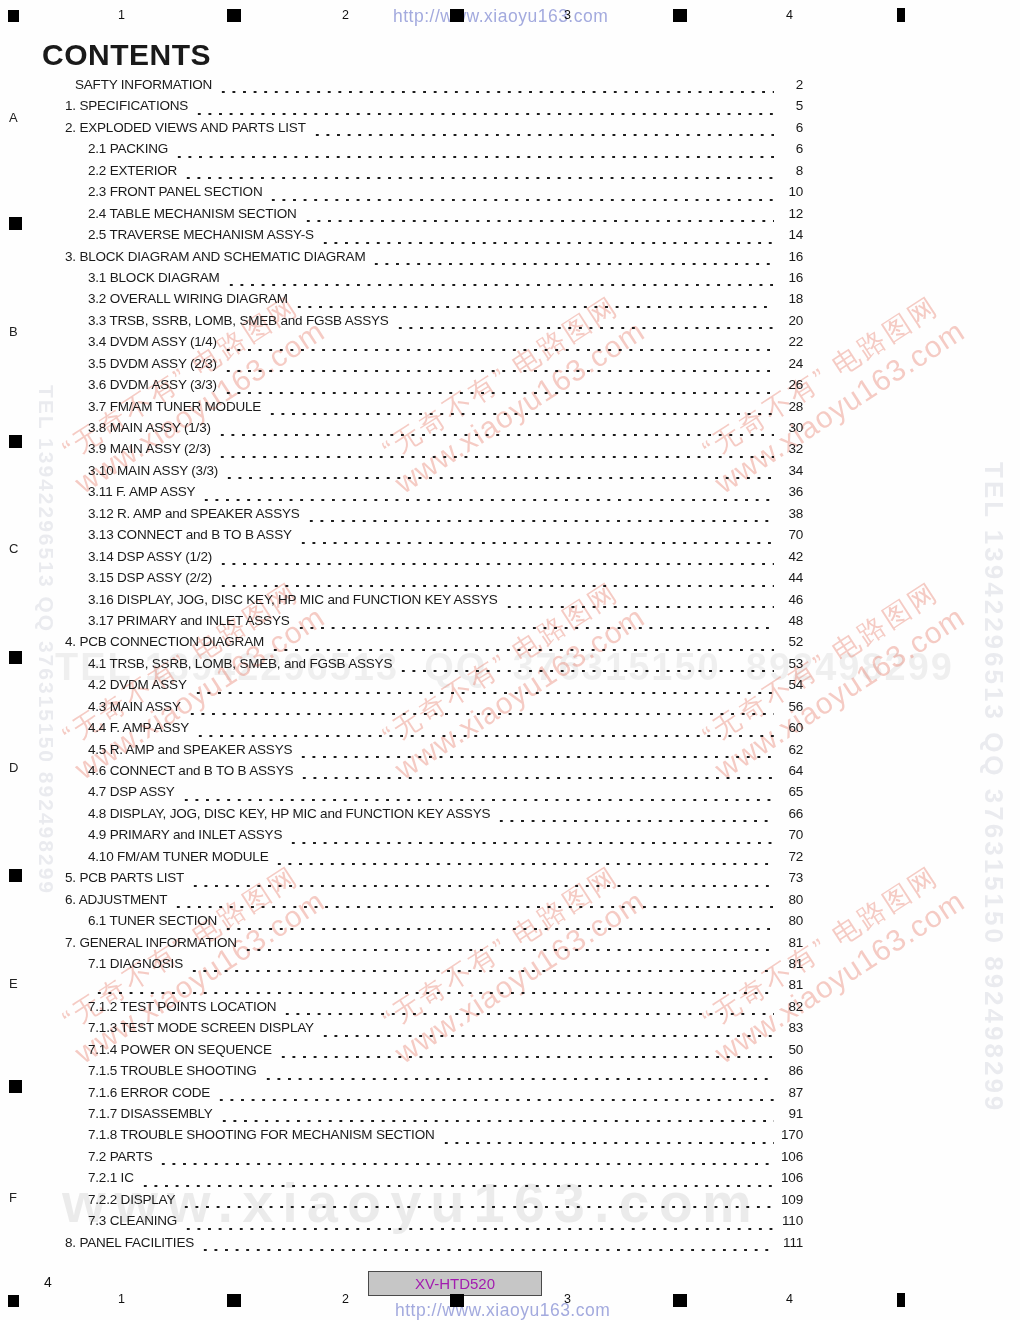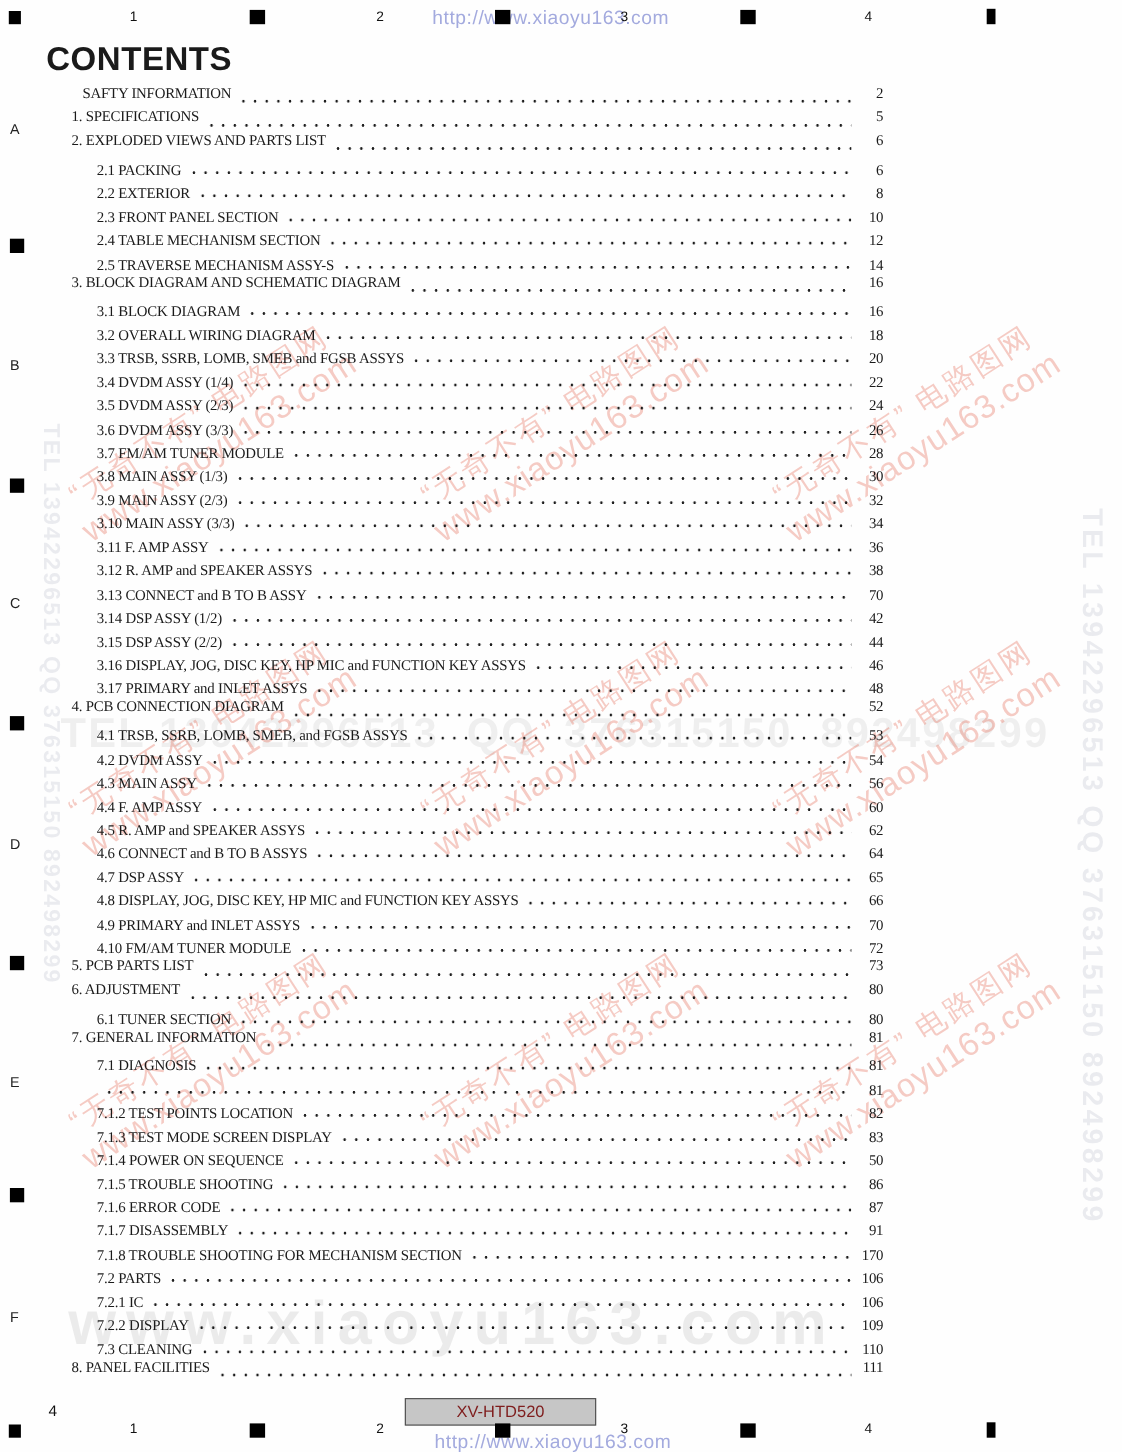--- a/index.html
+++ b/index.html
@@ -16,42 +16,42 @@
   #wm-left{left:34px;top:385px;font-size:21px;letter-spacing:2px;}
   #wm-right{left:978px;top:462px;font-size:26px;letter-spacing:3px;}
   .pink-tile{position:absolute;z-index:0;transform:translate(-50%,-50%) rotate(-33deg);
              text-align:center;pointer-events:none;color:rgba(228,100,80,0.33);white-space:nowrap;}
   .pink-tile .l1{font-size:27px;letter-spacing:3px;}
   .pink-tile .l2{font-size:30px;letter-spacing:1px;}
 
   
   #title{position:absolute;left:42px;top:38px;z-index:1;font-size:30px;font-weight:bold;letter-spacing:0.5px;}
   #toc{position:absolute;left:65px;top:77px;width:738px;z-index:1;}
-  .row{display:flex;align-items:baseline;height:21.45px;font-size:13.5px;letter-spacing:-0.2px;font-family:Liberation Serif, serif;}
+  .row{display:flex;align-items:baseline;height:21.45px;font-size:13.5px;letter-spacing:-0.2px;}
   .lvl0{padding-left:0;}
   .lvl1{padding-left:10px;}
-  .lvl2{padding-left:23px;align-items:flex-end;}
+  .lvl2{padding-left:23px;}
   .lbl{white-space:nowrap;}
   .dots{flex:1;align-self:flex-end;height:4px;margin:0 3px 4px 6px;
         background-image:radial-gradient(circle,#1c1c1c 1.15px,transparent 1.4px);
         background-size:10.6px 4px;background-repeat:repeat-x;background-position:0 50%;}
   .pg{min-width:26px;text-align:right;white-space:nowrap;}
 
   
   .regsq{position:absolute;background:#000;z-index:3;}
   .rulnum{position:absolute;z-index:3;font-size:12.5px;color:#111;}
   .sideletter{position:absolute;left:9px;z-index:3;font-size:13px;color:#222;}
 
   
   .url{position:absolute;z-index:2;font-size:17.5px;color:#a3aade;letter-spacing:0.5px;}
   #url-top{left:393px;top:6px;}
   #url-bottom{left:395px;top:1300px;}
   #badge{position:absolute;left:368px;top:1271px;width:172px;height:23px;z-index:2;
          background:#c6c6c6;border:1px solid #4a4a4a;text-align:center;
-         line-height:23px;font-size:15px;color:#7f1d1d;}
+         line-height:23px;font-size:15px;color:#a21caf;}
   #folio{position:absolute;left:44px;top:1274px;z-index:2;font-size:14px;color:#111;}
 </style>
 </head>
 <body>
 
 <div id="page">
 
   <div id="wm-mid" class="wm wm-h">TEL 13942296513  QQ  376315150  892498299</div>
   <div id="wm-bot" class="wm wm-h">www.xiaoyu163.com</div>
   <div id="wm-left" class="wm wm-v">TEL 13942296513 QQ 376315150 892498299</div>

